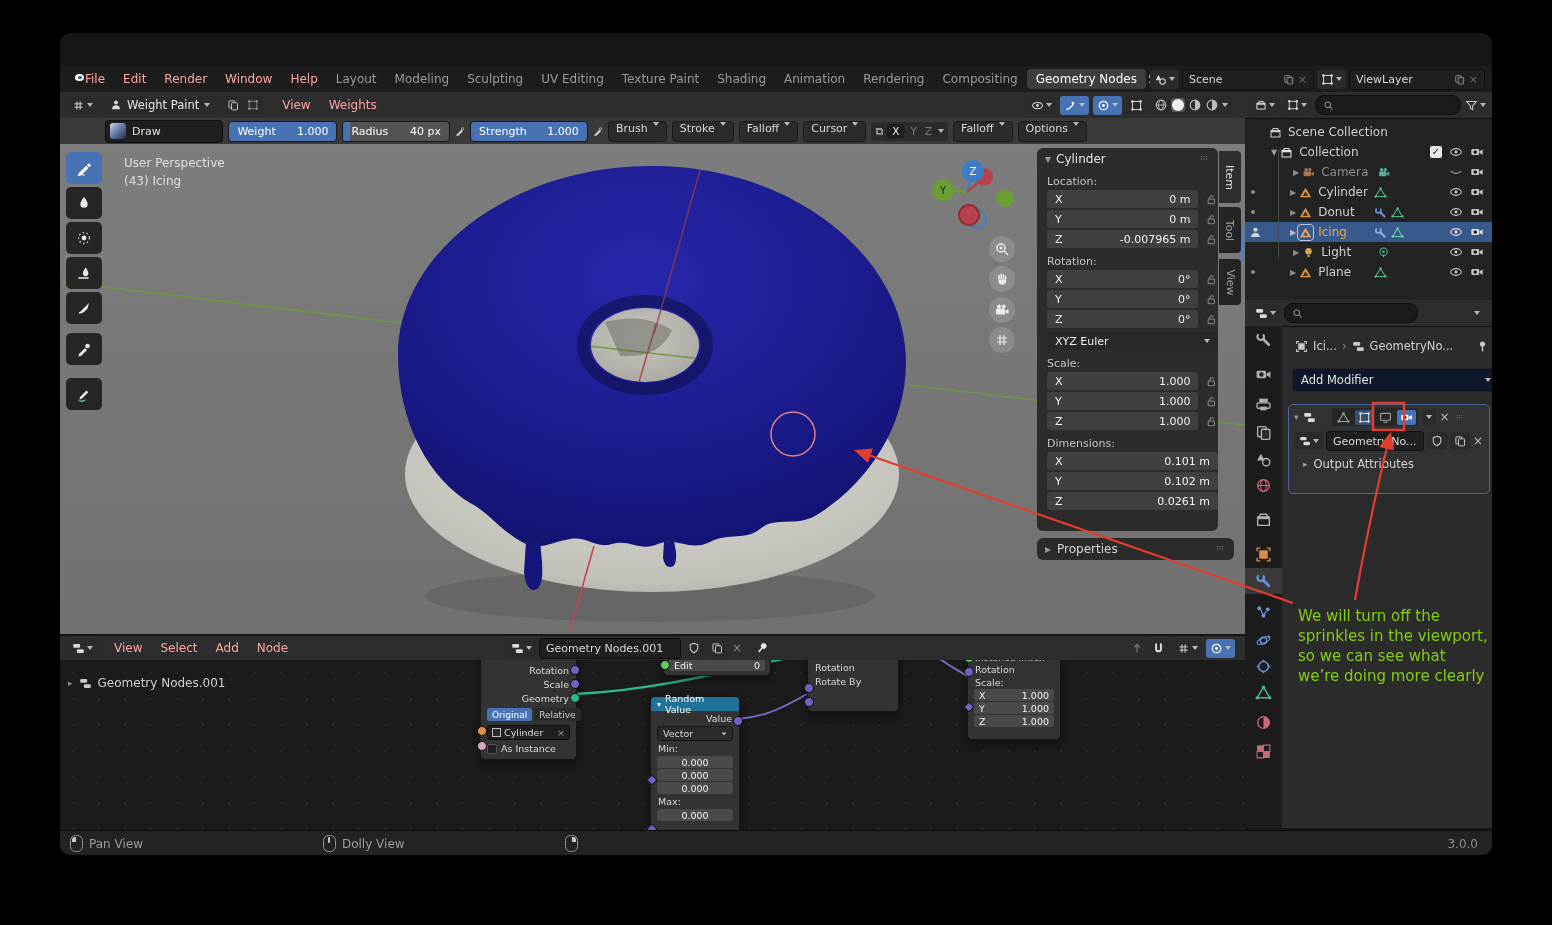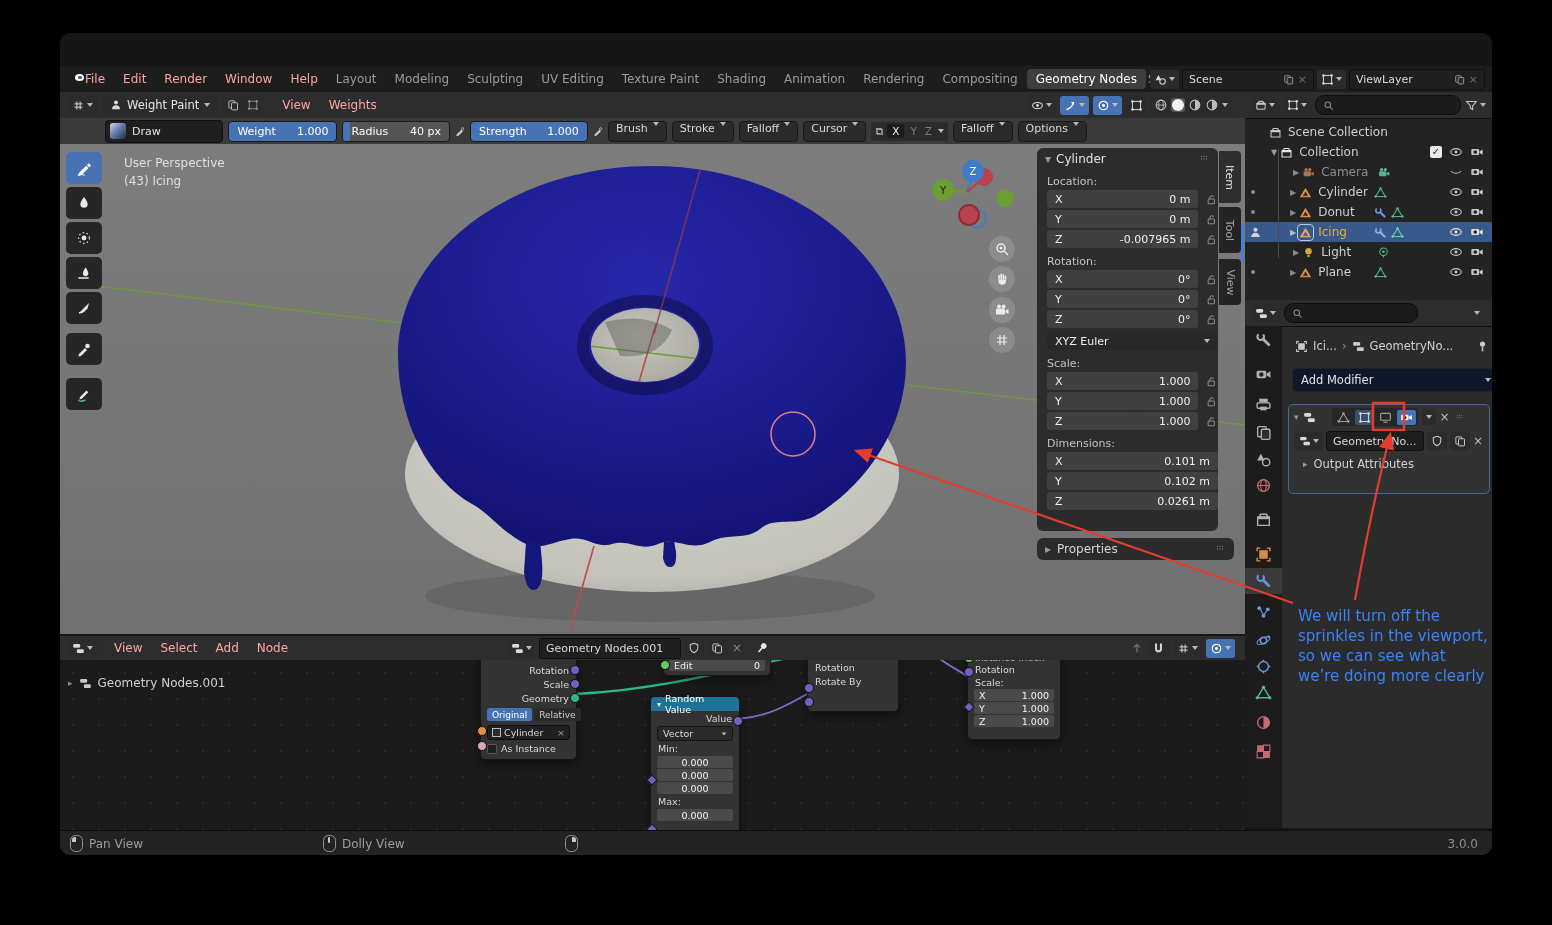--- a/index.html
+++ b/index.html
@@ -90,21 +90,21 @@
     background:#6e63c3;border:1px solid #101010;z-index:3}
   .nbtn{height:13px;border-radius:2.5px;display:flex;align-items:center;justify-content:center;
     font-size:9px;color:#ccc;background:#2a2a2a;padding:0 5px}
   .nbtn.blue{background:#4772b3;color:#fff}
   
   .status{position:absolute;left:0;top:797px;width:100%;height:25px;background:#232323;
     border-top:1px solid #0c0c0c;display:flex;align-items:center;color:#9c9c9c;font-size:12px}
   .mouse{width:11px;height:15px;border:1.3px solid #949494;border-radius:5.5px;position:relative;
     margin:0 6px 0 10px}
   .mouse i{position:absolute;background:#c9c9c9}
-  .annot-text{position:absolute;left:1238px;top:573px;color:#3b82f6;font-size:15px;
+  .annot-text{position:absolute;left:1238px;top:573px;color:#84cc16;font-size:15px;
     line-height:20px;z-index:30}
   svg.ic{display:block}
 </style>
 </head>
 <body>
 
 <svg width="0" height="0" style="position:absolute">
     <defs>
   <symbol id="i-chevd" viewBox="0 0 16 16">
         <path d="M4 6l4 4 4-4" fill="none" stroke="currentColor" stroke-width="1.6"></path>

